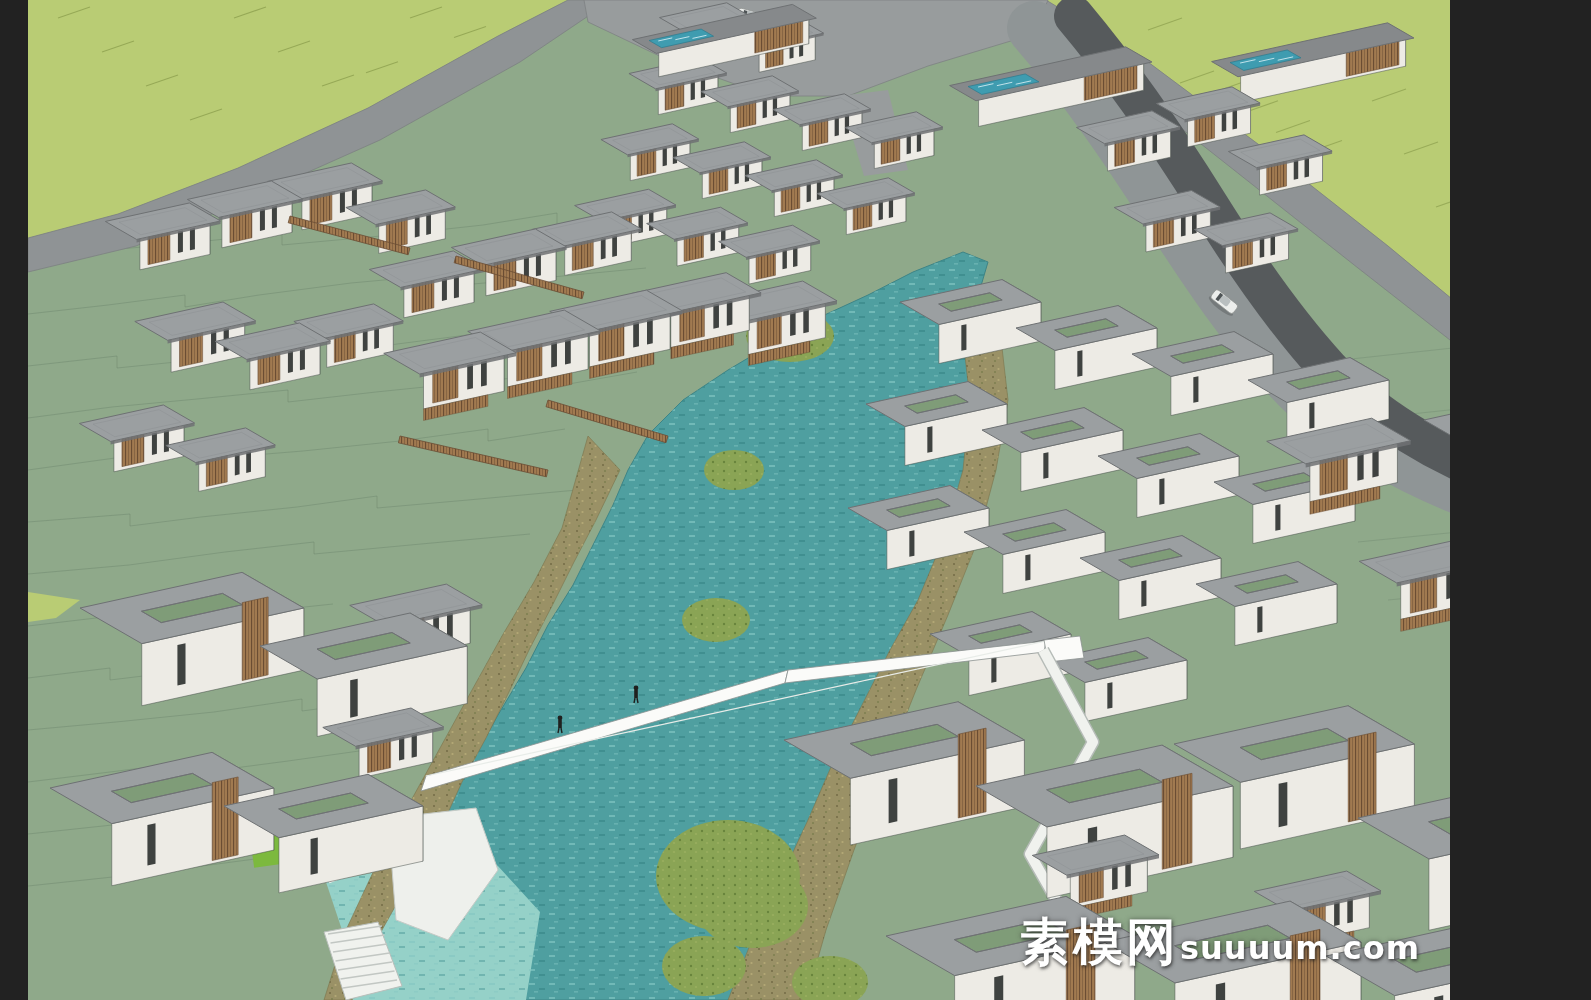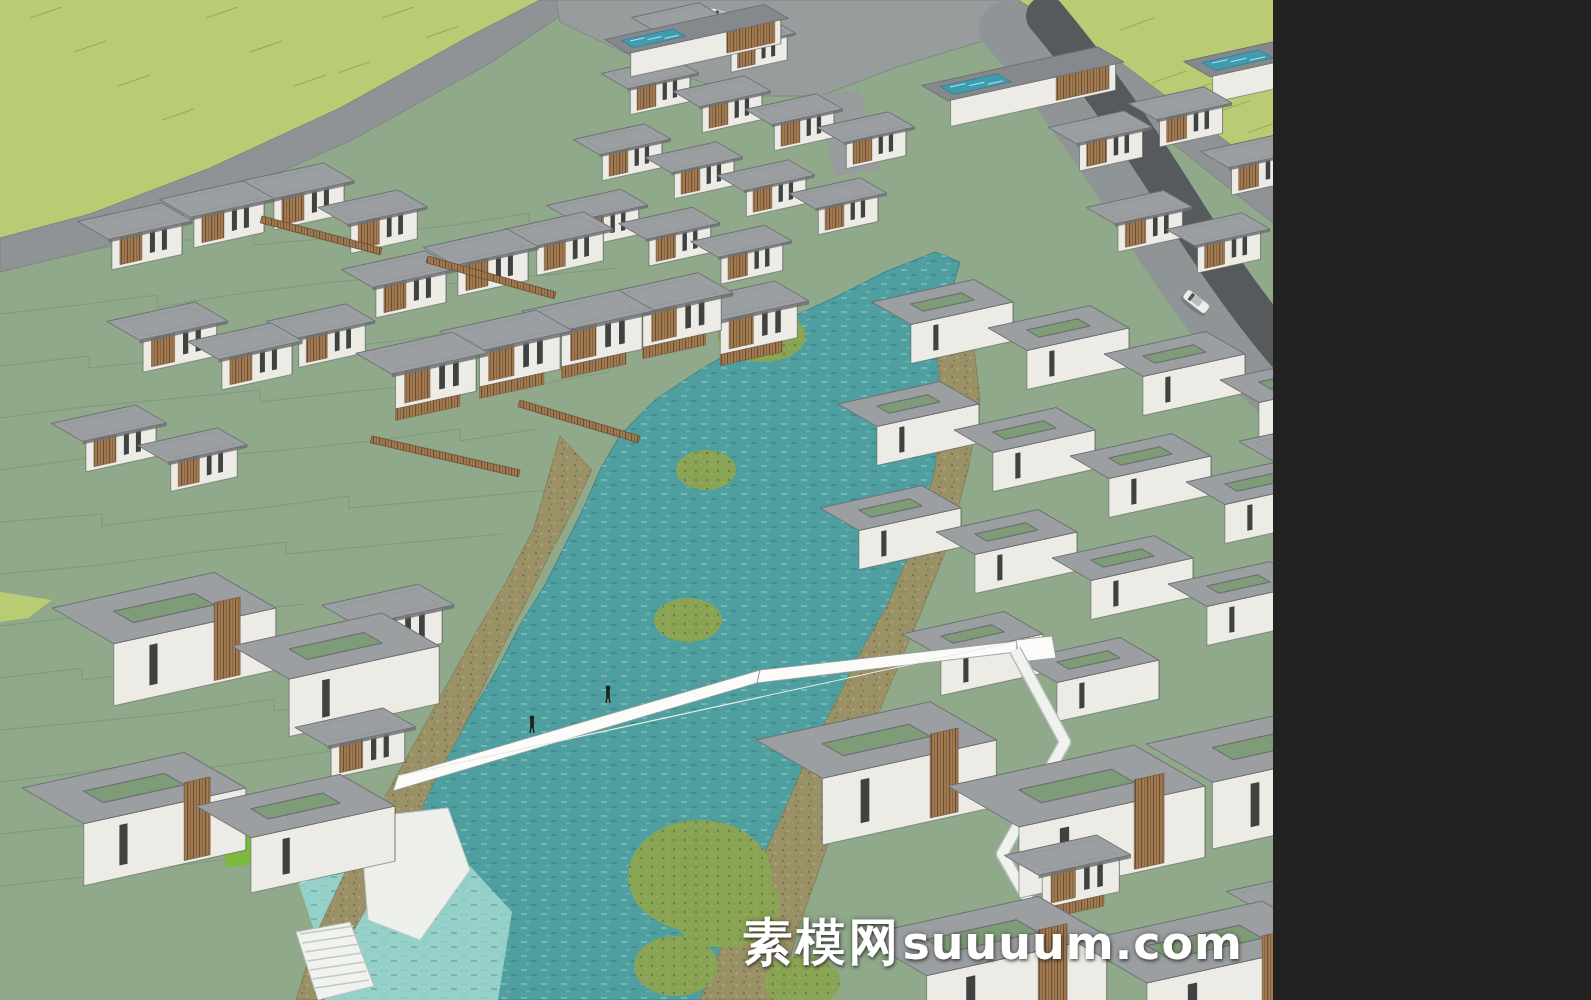--- a/index.html
+++ b/index.html
@@ -1,24 +1,24 @@
 <!DOCTYPE html>
 <html><head>
 <meta charset="utf-8">
 <style>
   html,body{margin:0;padding:0;background:#222;}
-  .stage{position:relative;width:1273px;height:1000px;overflow:hidden;background:#4d7c0f;
-         font-family:"DejaVu Sans",sans-serif;}
+  .stage{position:relative;width:1422px;height:1000px;overflow:hidden;background:#4d7c0f;
+         font-family:"DejaVu Sans",sans-serif;margin-left:28px;}
   .stage svg{position:absolute;left:0;top:0;display:block;}
   .watermark{position:absolute;right:30px;bottom:24px;display:flex;align-items:baseline;gap:1px;
              color:#ffffff;font-weight:bold;
              text-shadow:0 0 5px rgba(40,40,40,.55),1px 2px 3px rgba(30,30,30,.55);
              font-family:"DejaVu Sans",sans-serif;user-select:none;}
   .watermark .cn{font-size:50px;letter-spacing:3px;}
-  .watermark .latin{font-size:46px;letter-spacing:1px;}
+  .watermark .latin{font-size:32px;letter-spacing:1px;}
 </style>
 </head>
 <body>
 
 <div class="stage">
   <svg id="scene" width="1591" height="1000" viewBox="0 0 1591 1000">
       <defs>
         <pattern id="pwater" width="20" height="14" patternUnits="userSpaceOnUse">
           <rect x="1" y="3" width="6" height="2" fill="#79c0bd"></rect>
           <rect x="11" y="8" width="6" height="2" fill="#3c8b8c"></rect>

